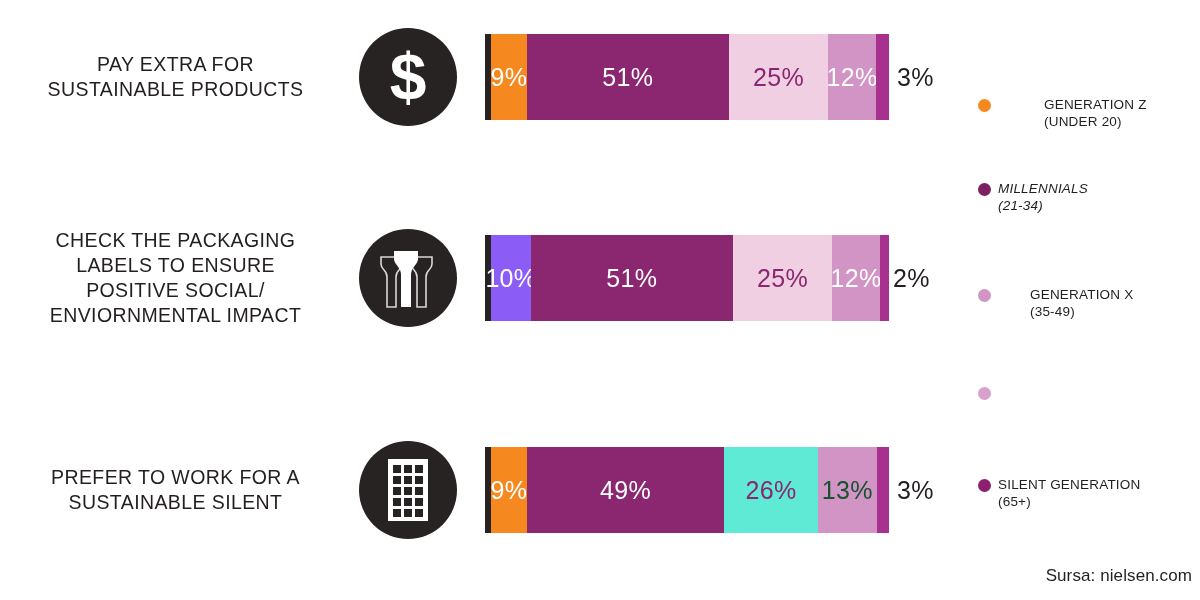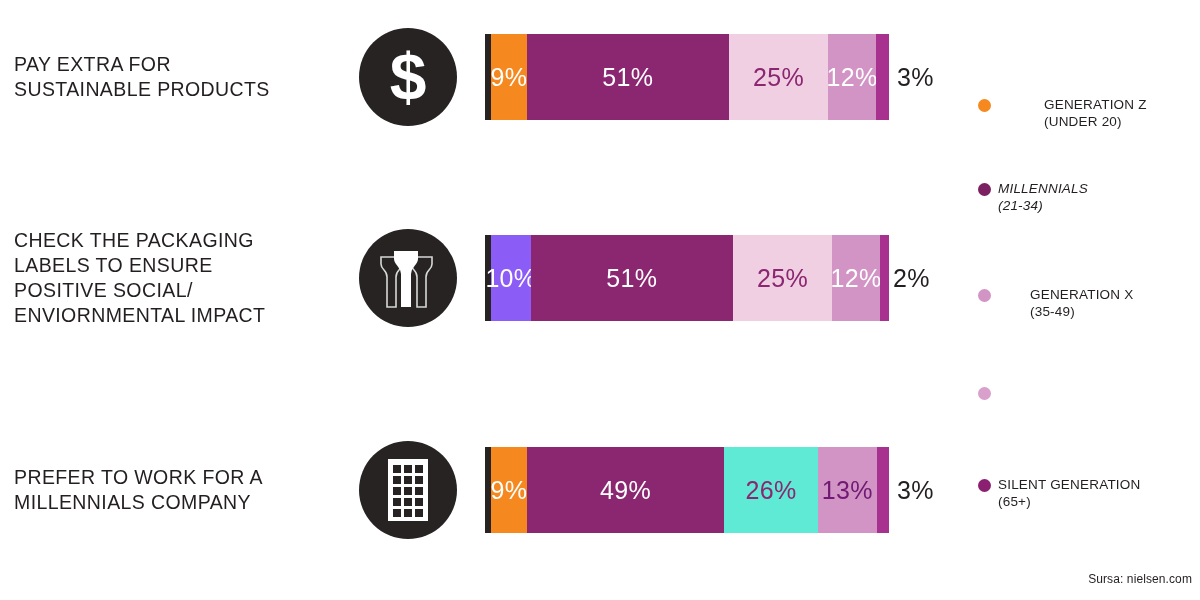--- a/index.html
+++ b/index.html
@@ -26,21 +26,21 @@
     align-items: center;
   }
   #row-0 { top: 12px; }
   #row-1 { top: 213px; }
   #row-2 { top: 425px; }
 
   .row-label {
     width: 345px;
     padding-right: 8px;
     box-sizing: border-box;
-    text-align: left;
+    text-align: center;
     font-size: 19.5px;
     line-height: 25px;
     letter-spacing: 0.4px;
     font-weight: 400;
     color: #231f20;
     white-space: pre-line;
     padding-left: 14px;
   }
 
   
@@ -133,21 +133,21 @@
     letter-spacing: 0.2px;
     color: #231f20;
     white-space: pre-line;
   }
 
   
   .source {
     position: absolute;
     right: 8px;
     bottom: 14px;
-    font-size: 12px;
+    font-size: 17px;
     color: #231f20;
     letter-spacing: 0.1px;
   }
 </style>
 </head>
 <body>
 
 <div class="row" id="row-0">
   <div class="row-label">PAY EXTRA FOR
 SUSTAINABLE PRODUCTS</div>
@@ -208,21 +208,21 @@
         <span class="seg-label">12%</span>
       </div>
       <div class="seg" style="width:9.2px;background:#A8318F;"></div>
     </div>
     <div class="outside-label" style="left:408px;">2%</div>
   </div>
 </div>
 
 <div class="row" id="row-2">
   <div class="row-label">PREFER TO WORK FOR A
-MILLENNIALS COMPANY</div>
+SUSTAINABLE SILENT</div>
   <div class="icon-circle">
     <svg width="50" height="66" viewBox="0 0 50 66" aria-hidden="true">
       <rect x="5" y="2" width="40" height="62" fill="#ffffff"></rect>
       <g fill="#262322">
         <rect x="10" y="8" width="8" height="8"></rect>
           <rect x="21" y="8" width="8" height="8"></rect>
           <rect x="32" y="8" width="8" height="8"></rect>
         <rect x="10" y="19" width="8" height="8"></rect>
           <rect x="21" y="19" width="8" height="8"></rect>
           <rect x="32" y="19" width="8" height="8"></rect>
@@ -243,21 +243,21 @@
       <div class="cap"></div>
       <div class="seg" style="width:35.7px;background:#F5891F;color:#ffffff;">
         <span class="seg-label">9%</span>
       </div>
       <div class="seg" style="width:219px;background:#8B2671;color:#ffffff;">
         <span class="seg-label">49%</span>
       </div>
       <div class="seg" style="width:103.1px;background:#5eead4;color:#8B2671;">
         <span class="seg-label">26%</span>
       </div>
-      <div class="seg" style="width:66px;background:#D294C4;color:#701a75;">
+      <div class="seg" style="width:66px;background:#D294C4;color:#14532d;">
         <span class="seg-label">13%</span>
       </div>
       <div class="seg" style="width:13.2px;background:#A8318F;"></div>
     </div>
     <div class="outside-label" style="left:412px;">3%</div>
   </div>
 </div>
 
 <div class="legend">
   <div class="legend-item" style="top:0px;gap:46px;">

